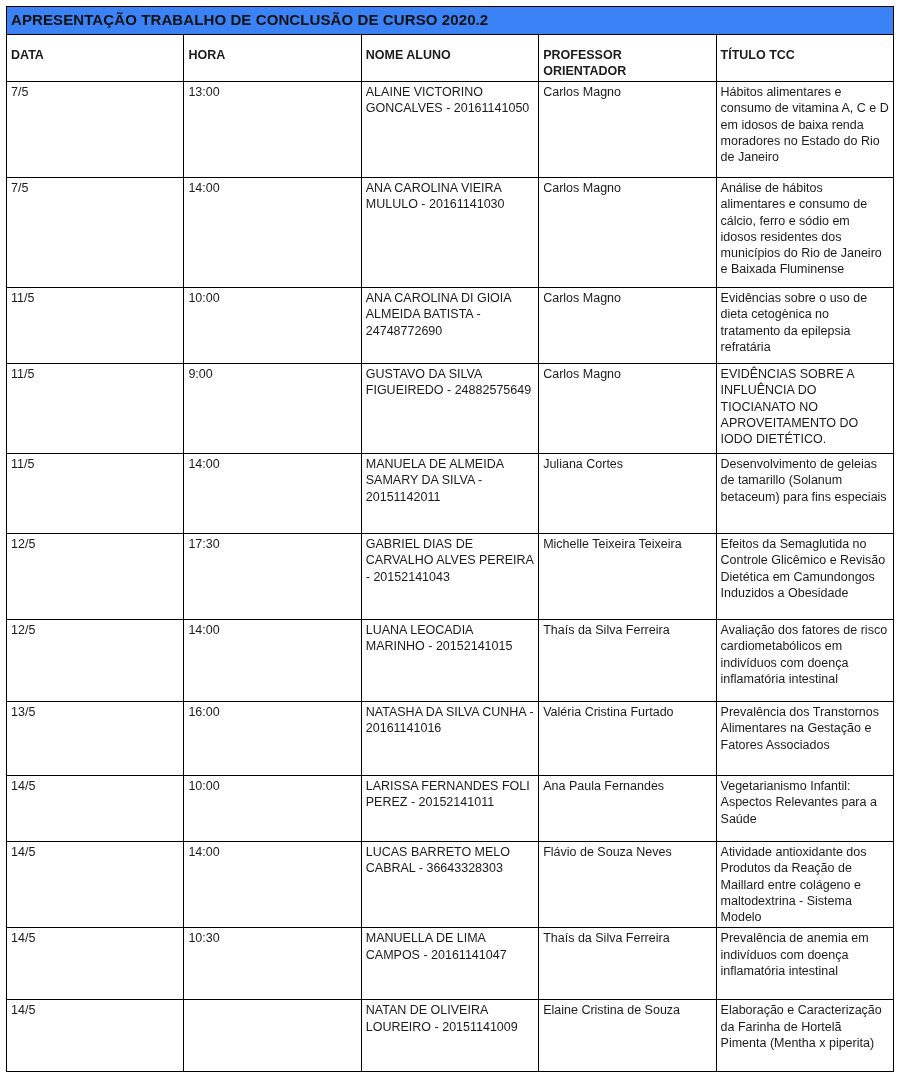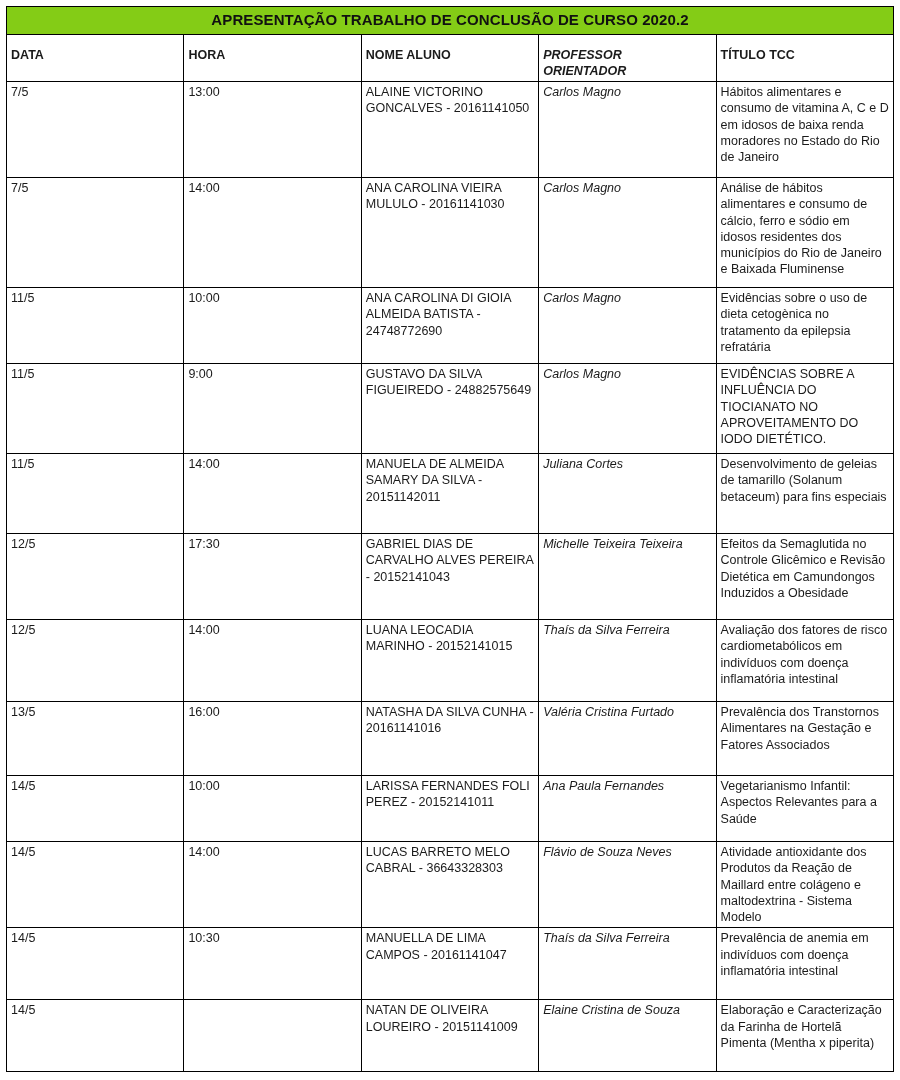--- a/index.html
+++ b/index.html
@@ -26,42 +26,42 @@
   table.tcc td, table.tcc th {
     border: 1px solid #000000;
     vertical-align: top;
     padding: 2px 4px 2px 4px;
     font-size: 12.5px;
     line-height: 1.30;
     font-weight: normal;
     text-align: left;
   }
   tr.title-row td {
-    background: #84cc16;
+    background: #3b82f6;
     border: 1px solid #000000;
-    text-align: center;
+    text-align: left;
     padding: 3px 4px 4px 4px;
   }
   .doc-title {
     font-size: 15px;
     font-weight: bold;
     letter-spacing: 0.1px;
     color: #111111;
     white-space: nowrap;
   }
   tr.head-row td {
     font-weight: bold;
     font-size: 12.5px;
     padding-top: 12px;
     padding-bottom: 2px;
   }
   .c-data { width: 60px; text-align: center; }
   .c-hora { width: 62px; text-align: center; }
   .c-nome { width: 240px; margin-left: 11px; }
-  .c-prof { width: 198px; font-style: italic; }
+  .c-prof { width: 198px; }
   .c-titulo { width: auto; }
   td.center { text-align: center; }
 </style>
 </head>
 <body>
 
 <div id="doc">
   <table class="tcc">
     <tbody>
       <tr class="title-row">

